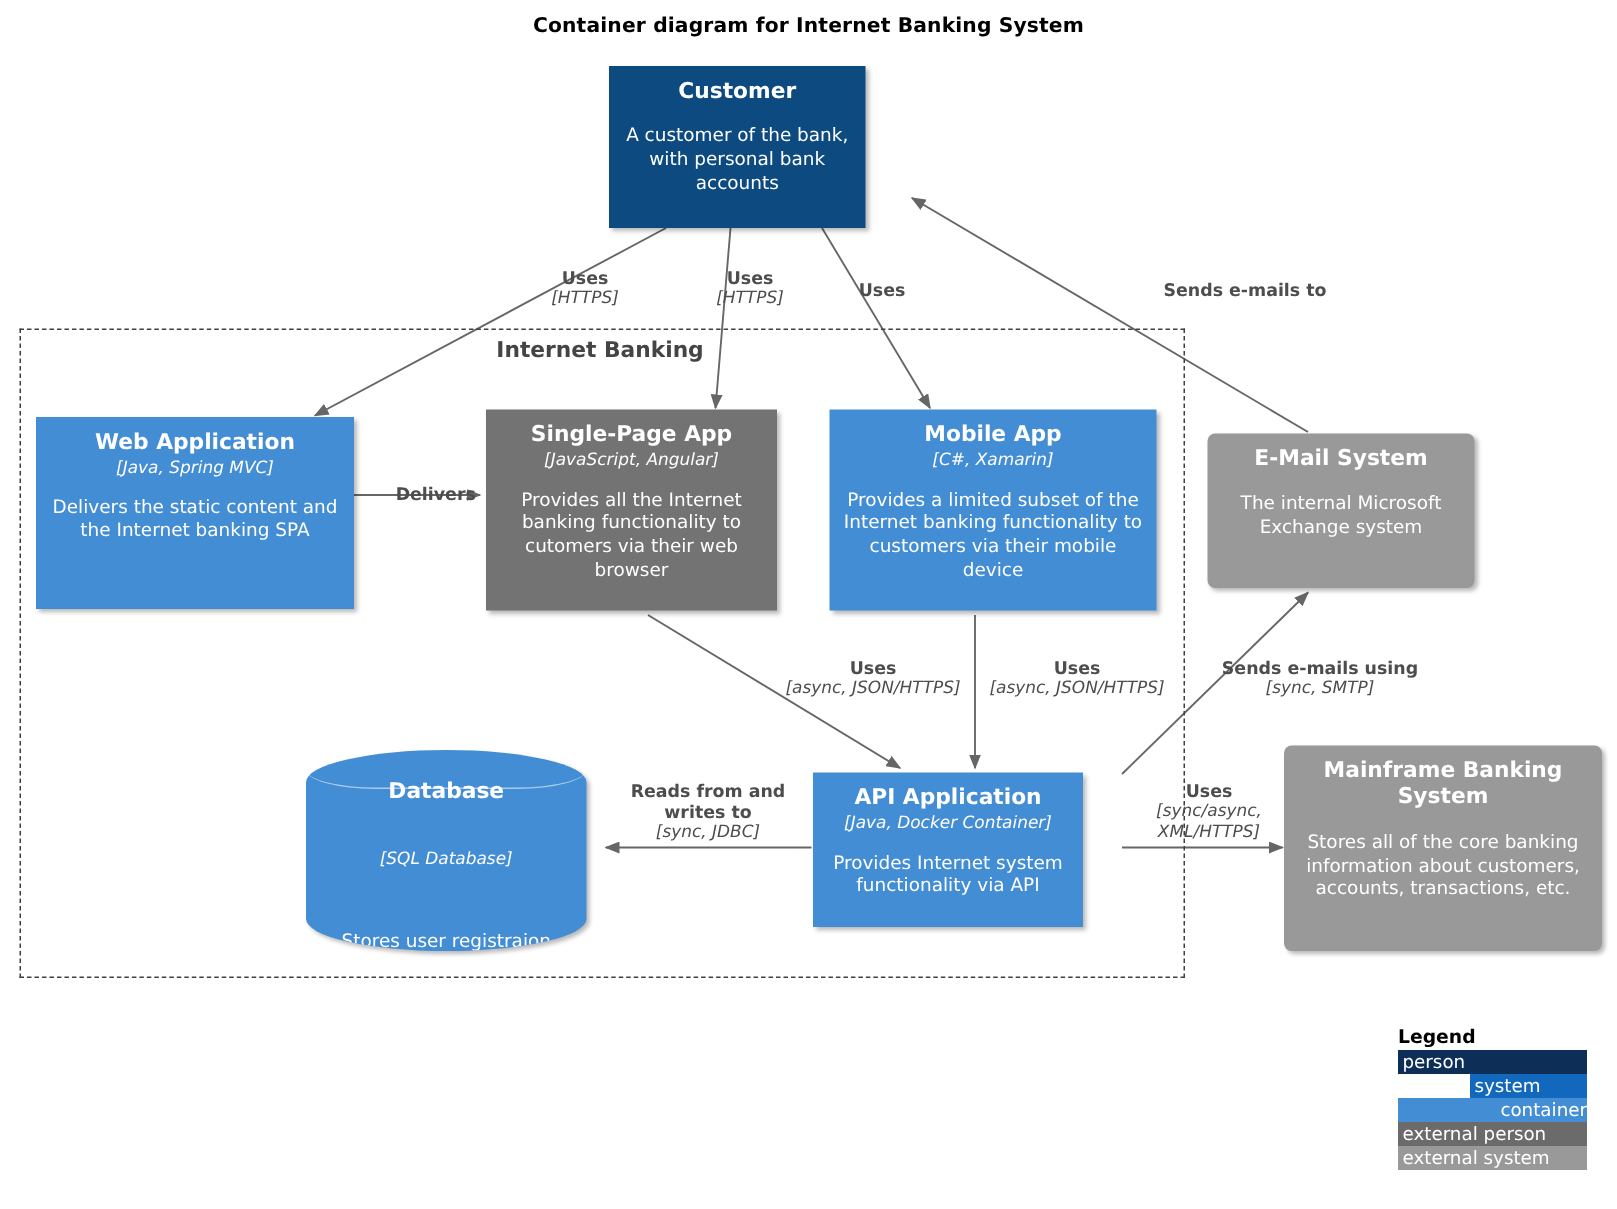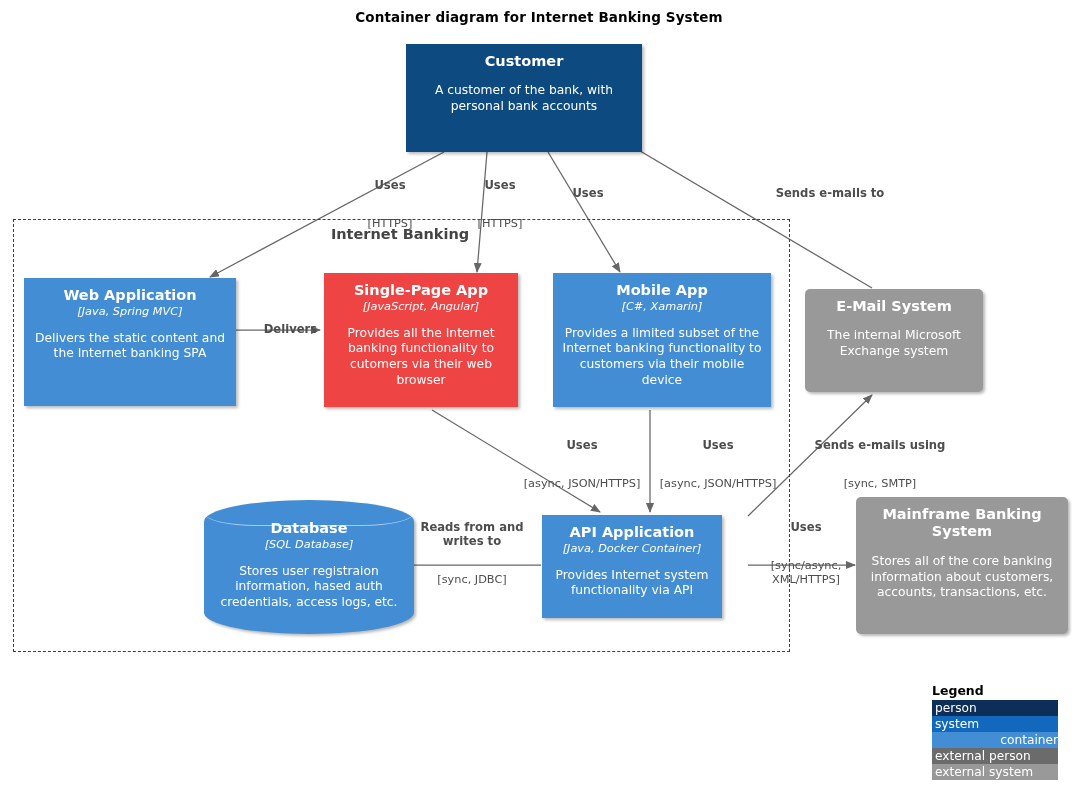--- a/index.html
+++ b/index.html
@@ -117,22 +117,22 @@
     line-height: 1.22;
     white-space: nowrap;
   }
   .edge-label .el-text {
     font-size: 11.6px;
     font-weight: bold;
     display: block;
   }
   .edge-label .el-tech {
     font-size: 11.3px;
-    display: block;
-    margin-top: 25px;
+    font-style: italic;
+    display: block;
   }
 
   
   .legend {
     position: absolute;
     left: 932px;
     top: 683px;
     width: 126px;
   }
   .legend-title {
@@ -187,49 +187,49 @@
       <path d="M748,565 L855,565"></path>
     </g>
   </svg>
 
   <div class="boundary" style="left:13px; top:219px; width:777px; height:433px;"></div>
   <div class="boundary-label" style="left:300px; top:226px; width:200px;">
     <span class="bname">Internet Banking</span>
     <span class="btype">[System]</span>
   </div>
 
-  <div class="node no-tech" style="left:406px; top:44px; width:236px; height:108px; background:#0d4a80;">
+  <div class="node no-tech" style="left:406px; top:44px; width:171px; height:108px; background:#0d4a80;">
     <span class="n-name">Customer</span>
     <span class="n-desc">A customer of the bank, with personal bank accounts</span>
   </div>
 
   <div class="node" style="left:24px; top:278px; width:212px; height:128px; background:#438dd5;">
     <span class="n-name">Web Application</span>
     <span class="n-tech">[Java, Spring MVC]</span>
     <span class="n-desc">Delivers the static content and the Internet banking SPA</span>
   </div>
 
-  <div class="node" style="left:324px; top:273px; width:194px; height:134px; background:#ef4444;">
+  <div class="node" style="left:324px; top:273px; width:194px; height:134px; background:#737373;">
     <span class="n-name">Single-Page App</span>
     <span class="n-tech">[JavaScript, Angular]</span>
     <span class="n-desc">Provides all the Internet banking functionality to cutomers via their web browser</span>
   </div>
 
   <div class="node" style="left:553px; top:273px; width:218px; height:134px; background:#438dd5;">
     <span class="n-name">Mobile App</span>
     <span class="n-tech">[C#, Xamarin]</span>
     <span class="n-desc">Provides a limited subset of the Internet banking functionality to customers via their mobile device</span>
   </div>
 
   <div class="node no-tech rounded" style="left:805px; top:289px; width:178px; height:103px; background:#999999;">
     <span class="n-name">E-Mail System</span>
     <span class="n-desc">The internal Microsoft Exchange system</span>
   </div>
 
-  <div class="node cylinder" style="left:204px; top:500px; width:210px; height:134px; background:#438dd5;">
+  <div class="node cylinder" style="left:204px; top:500px; width:187px; height:134px; background:#438dd5;gap:28px;">
     <span class="cyl-top"></span>
     <span class="n-name">Database</span>
     <span class="n-tech">[SQL Database]</span>
     <span class="n-desc">Stores user registraion information, hased auth credentials, access logs, etc.</span>
   </div>
 
   <div class="node" style="left:542px; top:515px; width:180px; height:103px; background:#438dd5;">
     <span class="n-name">API Application</span>
     <span class="n-tech">[Java, Docker Container]</span>
     <span class="n-desc">Provides Internet system functionality via API</span>
@@ -286,19 +286,19 @@
   </div>
 
   <div class="edge-label" style="left:758px; top:520px; width:96px; white-space:normal;">
     <span class="el-text">Uses</span>
     <span class="el-tech">[sync/async, XML/HTTPS]</span>
   </div>
 
   <div class="legend">
     <div class="legend-title">Legend</div>
     <div class="legend-row" style="background:#0d2f57;">person</div>
-    <div class="legend-row" style="background:#1168bd;">system</div>
+    <div class="legend-row" style="background:#1168bd;margin-left:48px;">system</div>
     <div class="legend-row" style="background:#438dd5;text-align:right;">container</div>
     <div class="legend-row" style="background:#6b6b6b;">external person</div>
     <div class="legend-row" style="background:#999999;">external system</div>
   </div>
 
 </div>
 
 </body></html>

